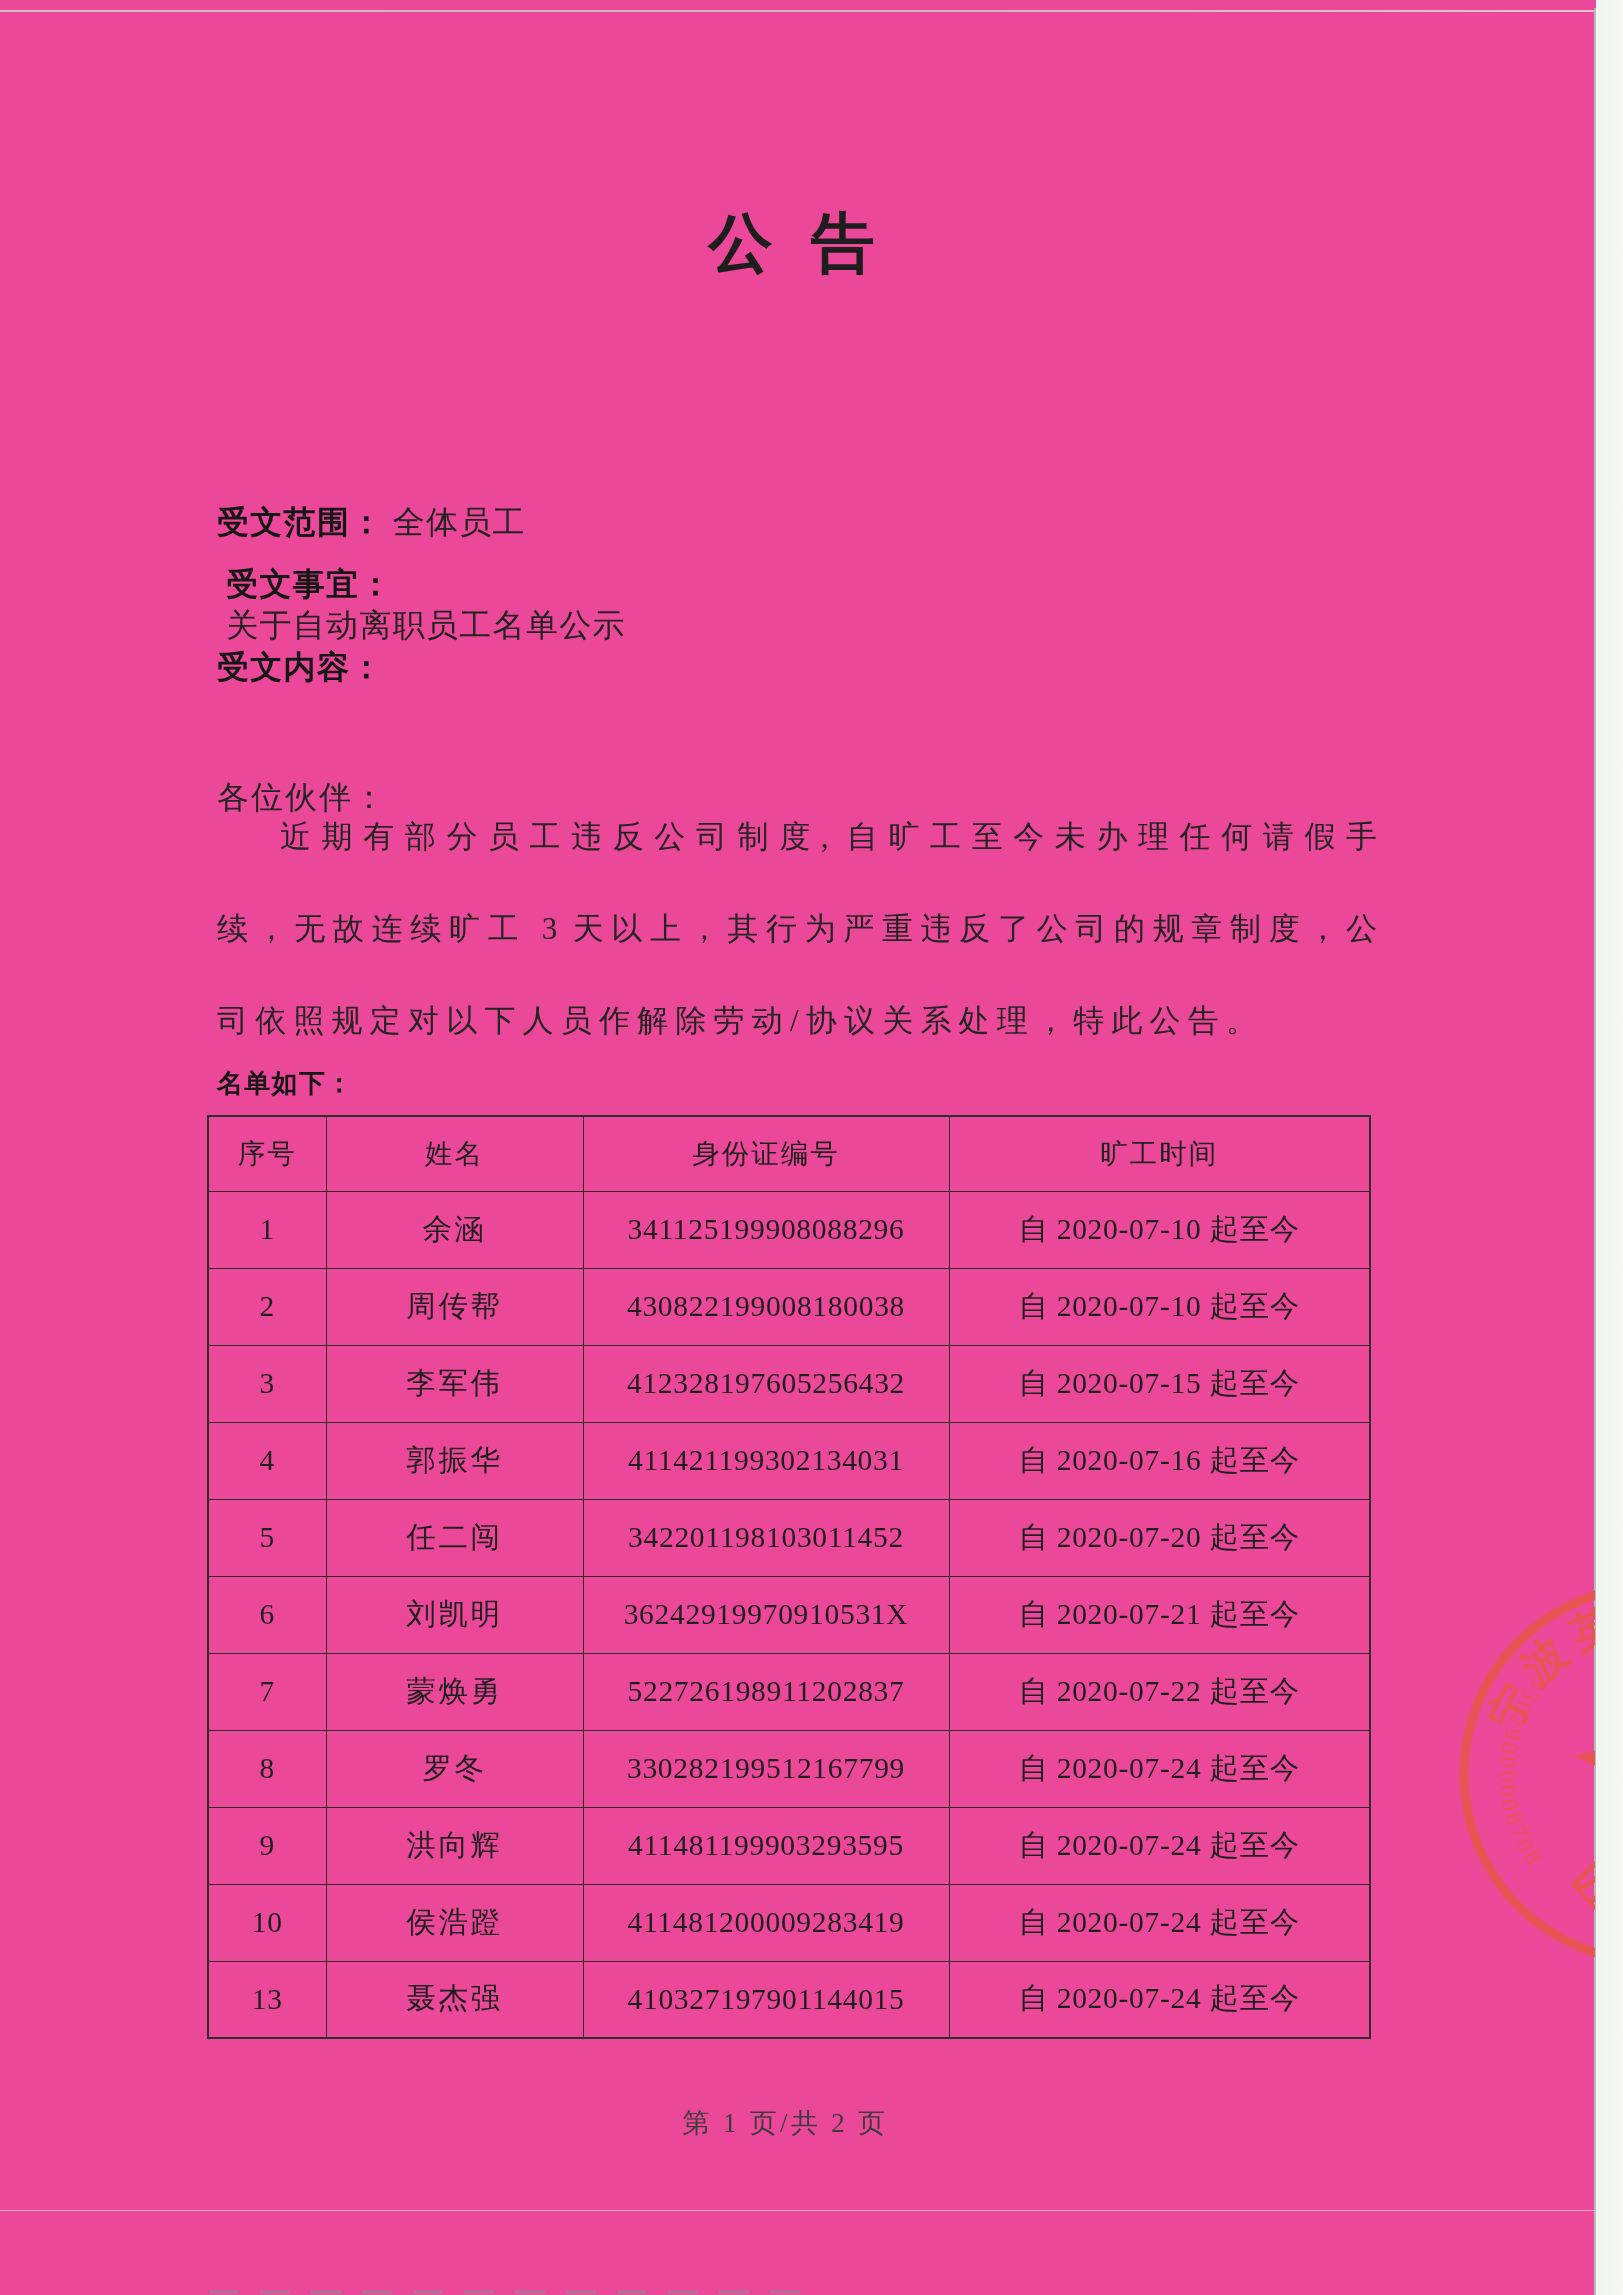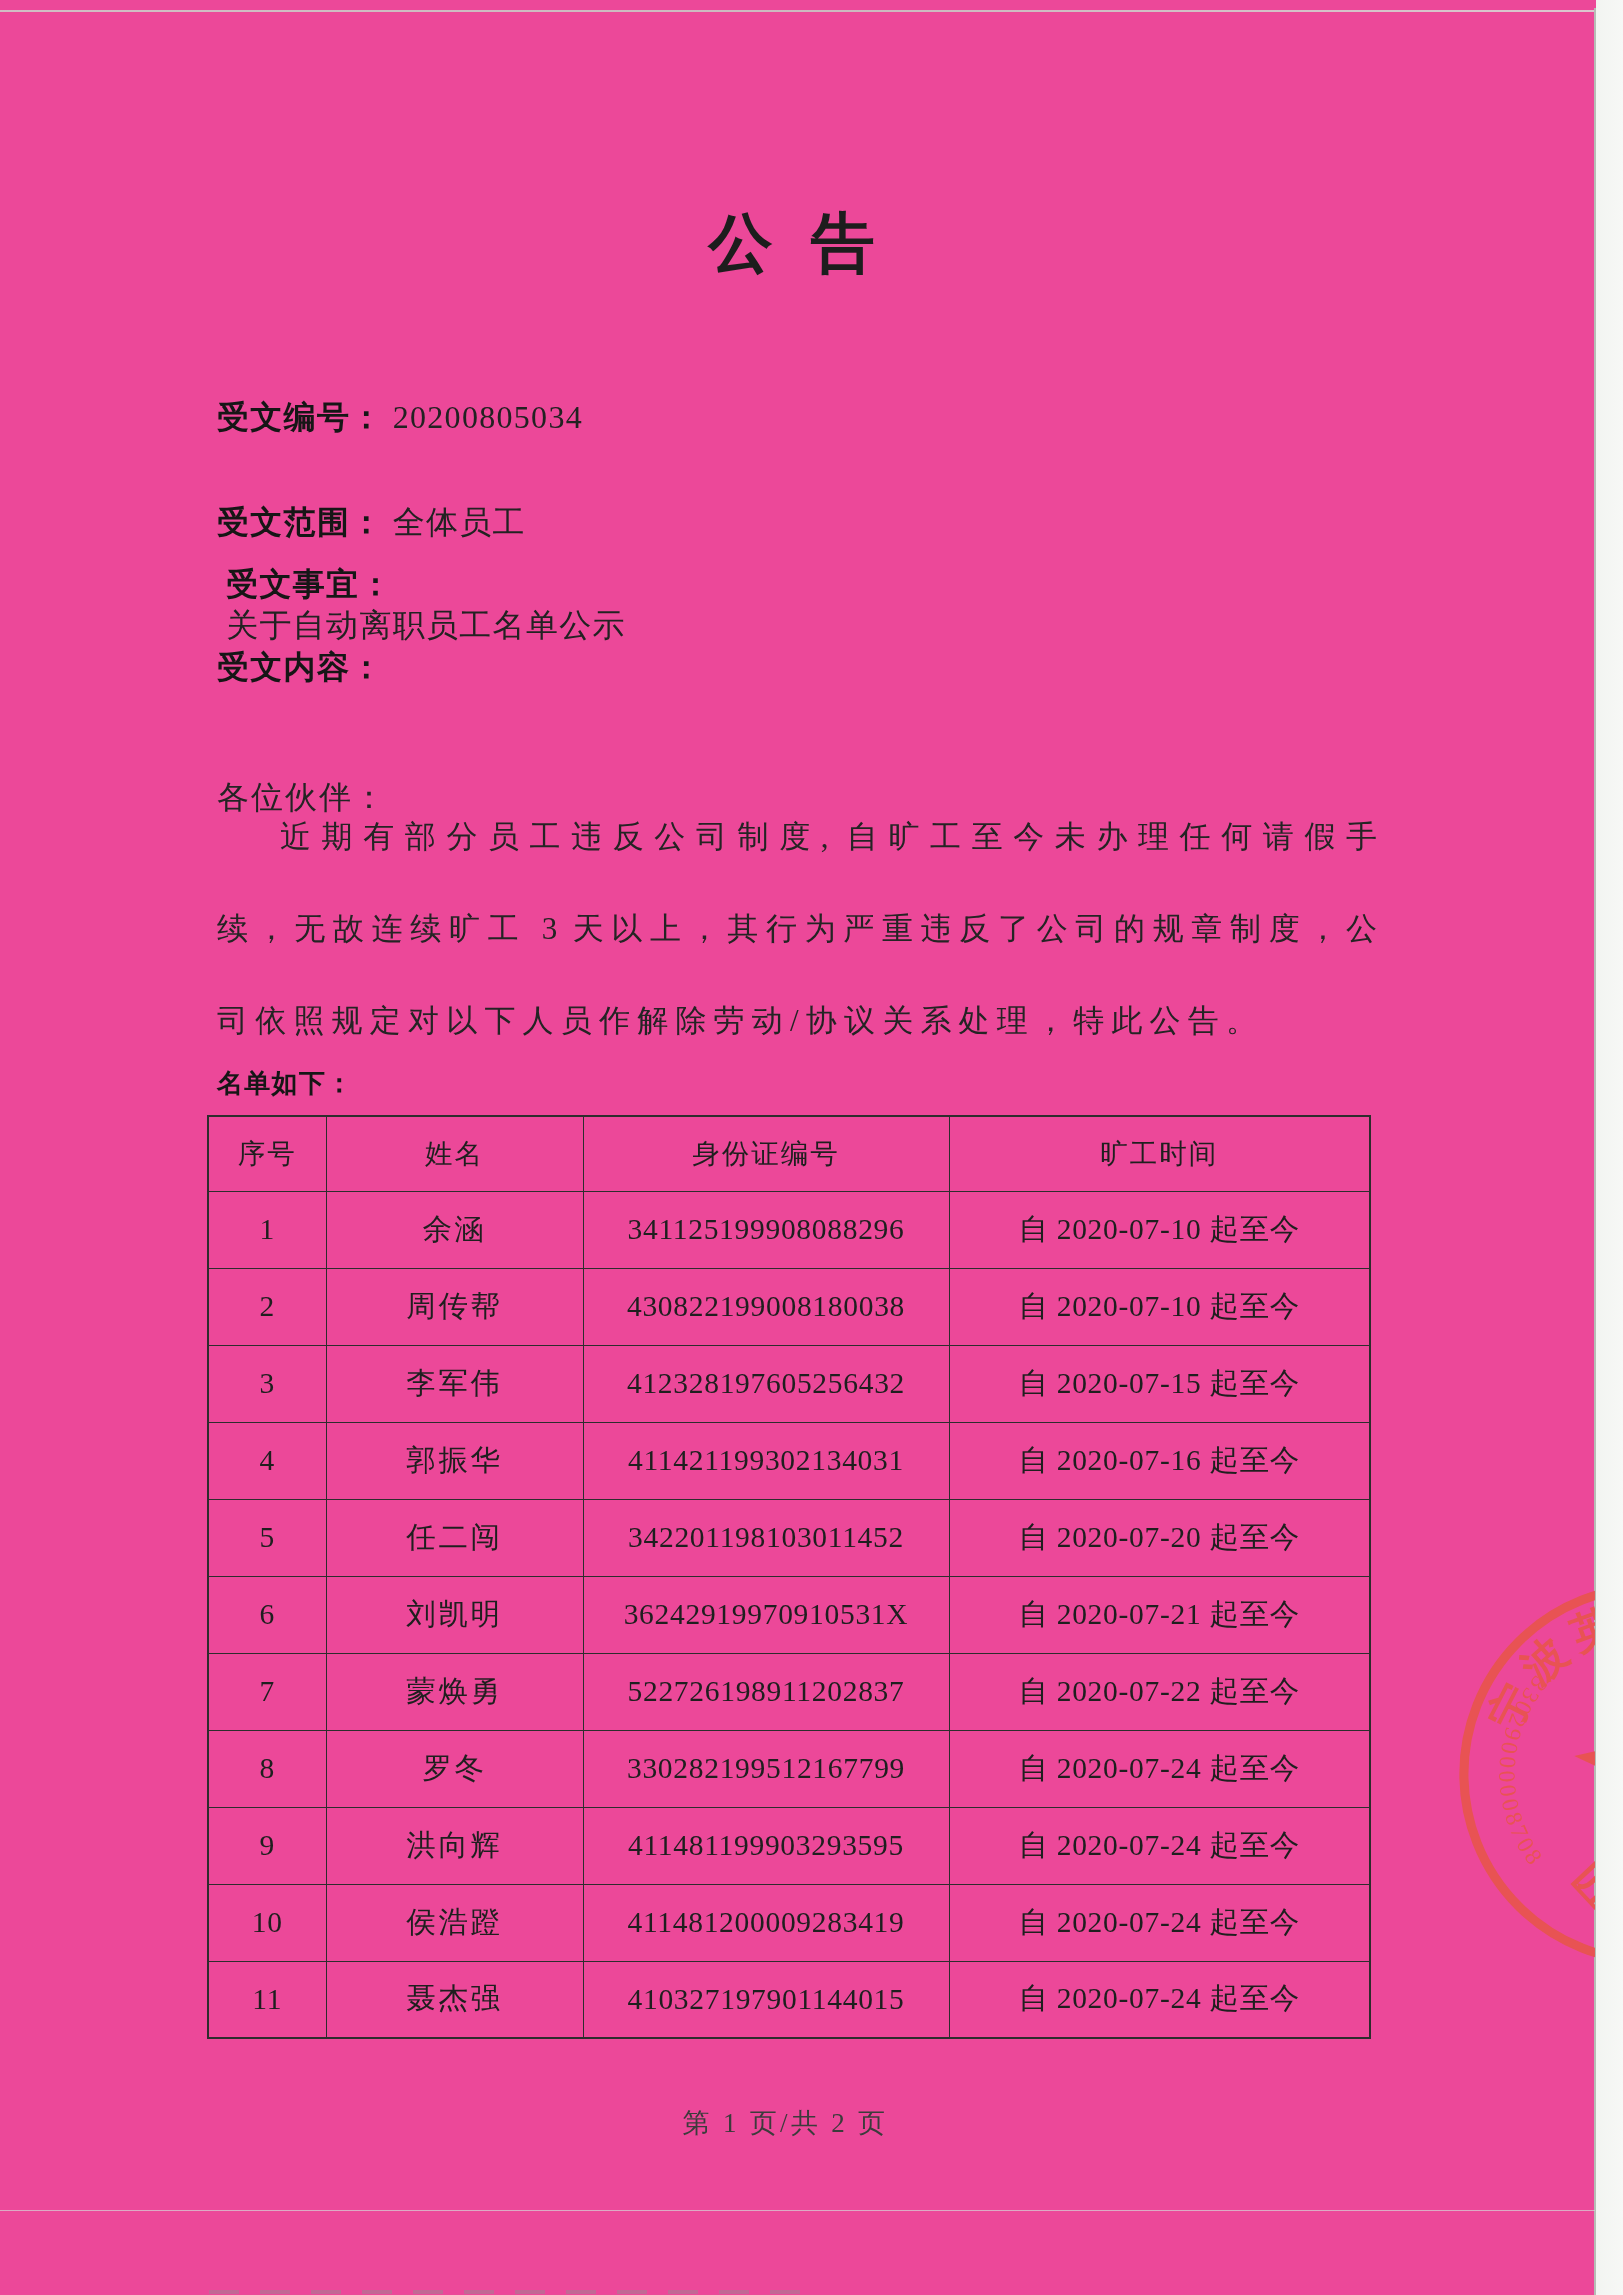--- a/index.html
+++ b/index.html
@@ -57,24 +57,20 @@
 <div class="page">
 
   <div class="edge-top"></div>
   <div class="edge-right-area"></div>
   <div class="edge-right-line"></div>
   <div class="edge-bottom"></div>
   <div class="edge-smudge"></div>
 
   <div class="doc-title">公 告</div>
 
-  <div class="field-row f0">
-    <span class="field-label">受文编号：</span>
-    <span class="field-value">20200805034</span>
-  </div>
   <div class="field-row f1">
     <span class="field-label">受文范围：</span>
     <span class="field-value">全体员工</span>
   </div>
   <div class="field-row f2">
     <span class="field-label">受文事宜：</span>
     <span class="field-value">关于自动离职员工名单公示</span>
   </div>
   <div class="field-row f3">
     <span class="field-label">受文内容：</span>
@@ -159,21 +155,21 @@
       <td>411481199903293595</td>
       <td>自 2020-07-24 起至今</td>
     </tr>
     <tr class="data">
       <td>10</td>
       <td class="name">侯浩蹬</td>
       <td>411481200009283419</td>
       <td>自 2020-07-24 起至今</td>
     </tr>
     <tr class="data">
-      <td>11</td>
+      <td>13</td>
       <td class="name">聂杰强</td>
       <td>410327197901144015</td>
       <td>自 2020-07-24 起至今</td>
     </tr>
   </tbody>
     </table>
 
   <div class="page-footer">第 1 页/共 2 页</div>
 
   <div class="stamp-clip">

